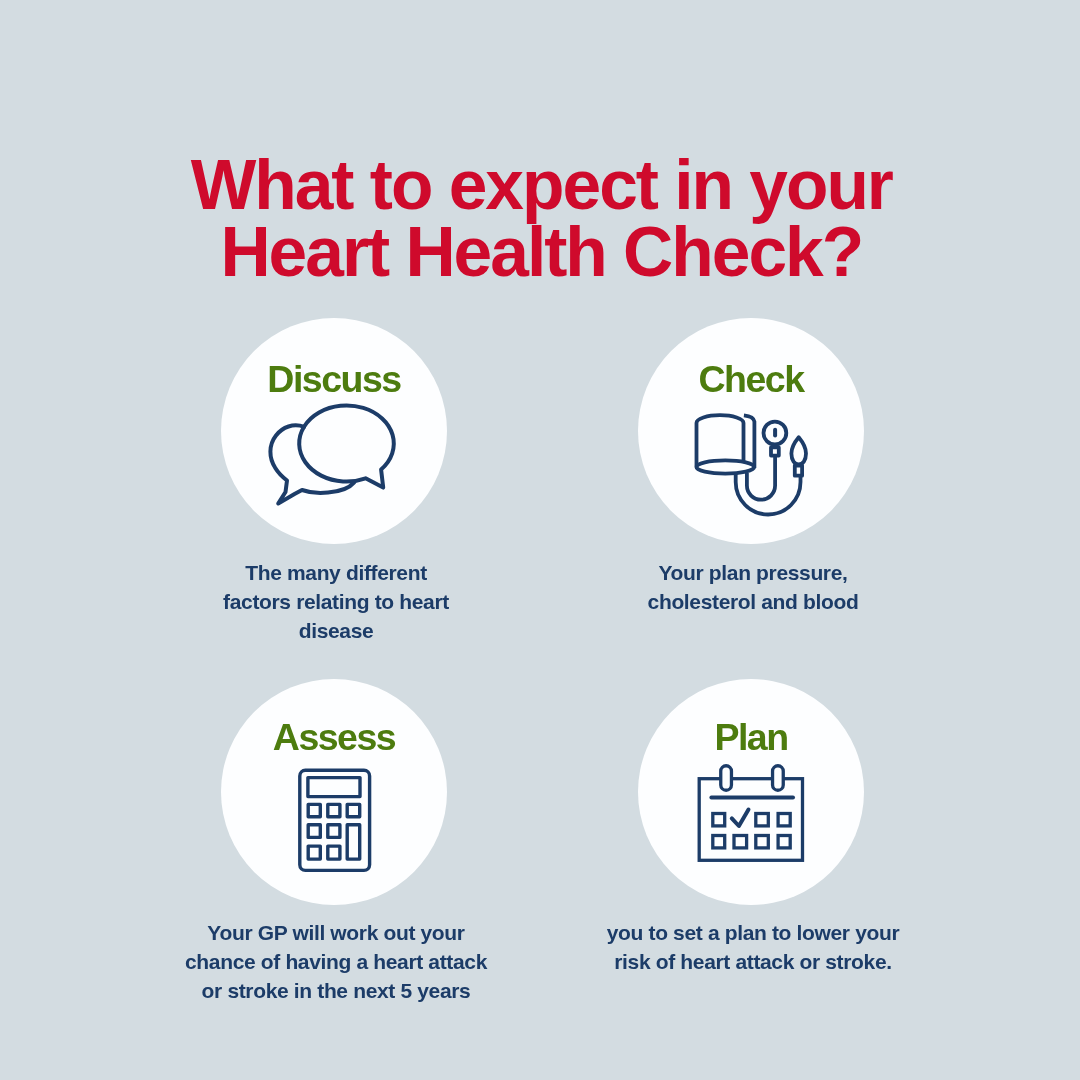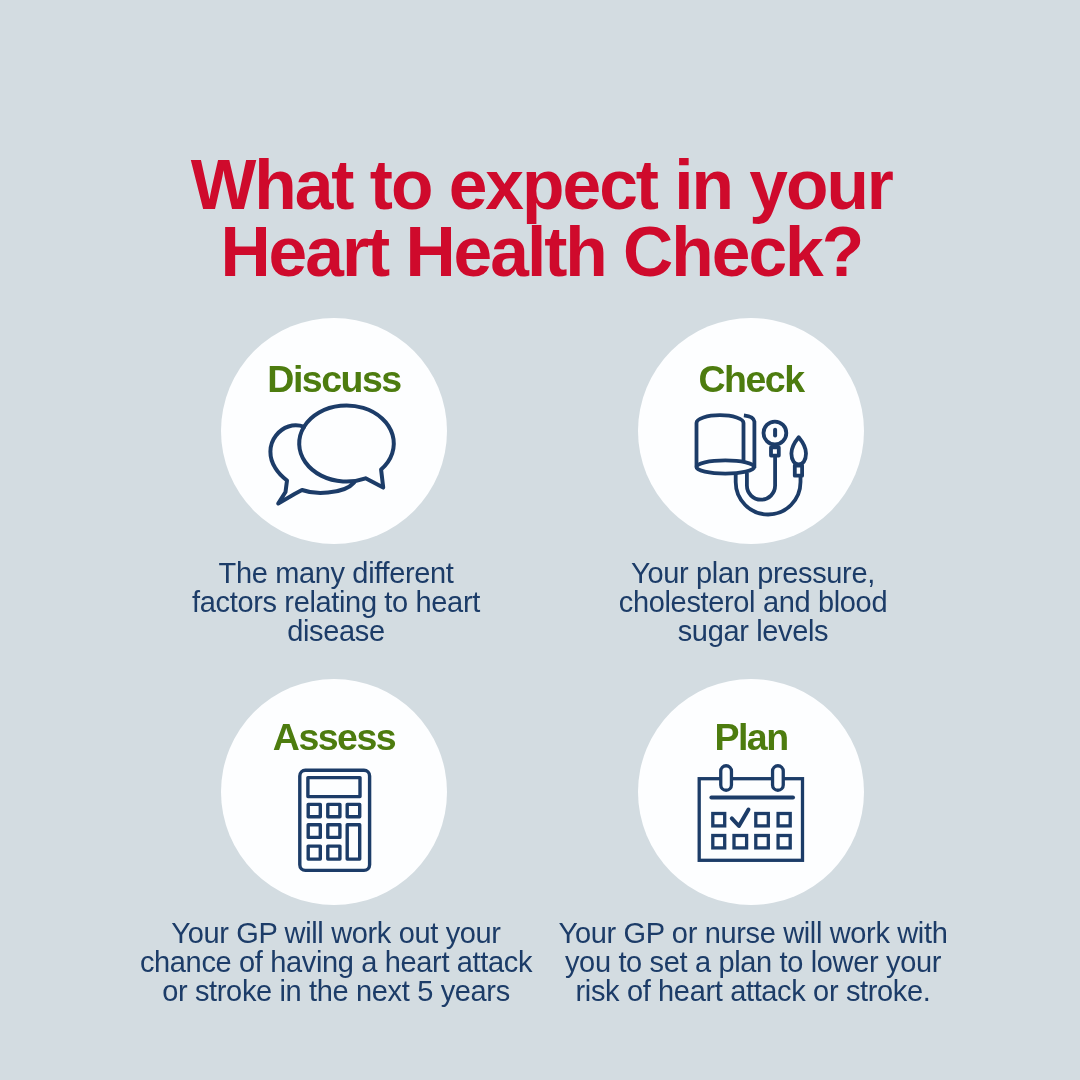--- a/index.html
+++ b/index.html
@@ -11,21 +11,21 @@
   .title{position:absolute;left:1.3px;width:1080px;text-align:center;
          color:#cf0a2c;font-weight:bold;letter-spacing:-2px;}
   .t1{top:134.3px;font-size:69.5px;line-height:69.5px;margin-top:17px;}
   .t2{top:218px;font-size:69.5px;line-height:69.5px;}
 
   .circle{position:absolute;width:226px;height:226px;border-radius:50%;
           background:#fdfeff;}
   .lbl{position:absolute;width:226px;text-align:center;color:#4d7c0f;
        font-weight:bold;font-size:37.5px;line-height:37.5px;letter-spacing:-1.5px;}
   .cap{position:absolute;text-align:center;color:#1c3c68;
-       font-weight:normal;font-size:29px;line-height:28.9px;letter-spacing:-0.35px;}
+       font-weight:bold;font-size:21px;line-height:28.9px;letter-spacing:-0.35px;}
   .icon{position:absolute;}
   svg{display:block;overflow:visible;}
 </style>
 </head>
 <body>
 
 <div class="stage">
 
   <div class="title t1">What to expect in your</div>
   <div class="title t2">Heart Health Check?</div>
@@ -60,21 +60,20 @@
         <path d="M 775.1 429.8 L 775.1 435.4" stroke-width="4" stroke-linecap="round"></path>
         <rect x="771" y="447.4" width="7.8" height="8.2"></rect>
         <path d="M 798.7 437.3 C 803.6 443.2 806.0 448.4 806.0 453.5 C 806.0 460.4 802.7 464.4 798.7 464.4 C 794.7 464.4 791.4 460.4 791.4 453.5 C 791.4 448.4 793.8 443.2 798.7 437.3 Z"></path>
         <rect x="794.8" y="465.5" width="7.3" height="10.2"></rect>
       </g>
     </svg>
   </div>
   <div class="cap" style="left:553px;top:559px;width:400px">
     <div>Your plan pressure,</div>
     <div>cholesterol and blood</div>
-    <div>sugar levels</div>
   </div>
 
   <div class="circle" style="left:221px;top:679px"></div>
   <div class="lbl" style="left:221px;top:718.5px">Assess</div>
   <div class="icon" style="left:295px;top:765px">
     <svg width="80" height="112" viewBox="295 765 80 112">
       <g fill="none" stroke="#1c3c68" stroke-width="3.4" stroke-linejoin="round">
         <rect x="299.8" y="770.3" width="69.8" height="100.1" rx="5.6"></rect>
         <rect x="307.9" y="777.6" width="52.1" height="19"></rect>
         <rect x="308.2" y="804.4" width="12.1" height="12.4"></rect>
@@ -109,18 +108,17 @@
         <rect x="778.1" y="813.5" width="12.1" height="12.4"></rect>
         <rect x="712.8" y="835.5" width="11.9" height="12.4"></rect>
         <rect x="734.0" y="835.5" width="12.6" height="12.4"></rect>
         <rect x="755.8" y="835.5" width="12.5" height="12.4"></rect>
         <rect x="778.1" y="835.5" width="12.1" height="12.4"></rect>
         <path d="M 731.8 818.4 L 738.9 826 L 748.5 809.6" stroke-width="4" stroke-linecap="round" stroke-linejoin="round"></path>
       </g>
     </svg>
   </div>
   <div class="cap" style="left:543px;top:919px;width:420px">
-    <div>Your GP or nurse will work with</div>
     <div>you to set a plan to lower your</div>
     <div>risk of heart attack or stroke.</div>
   </div>
 
 </div>
 
 </body></html>

